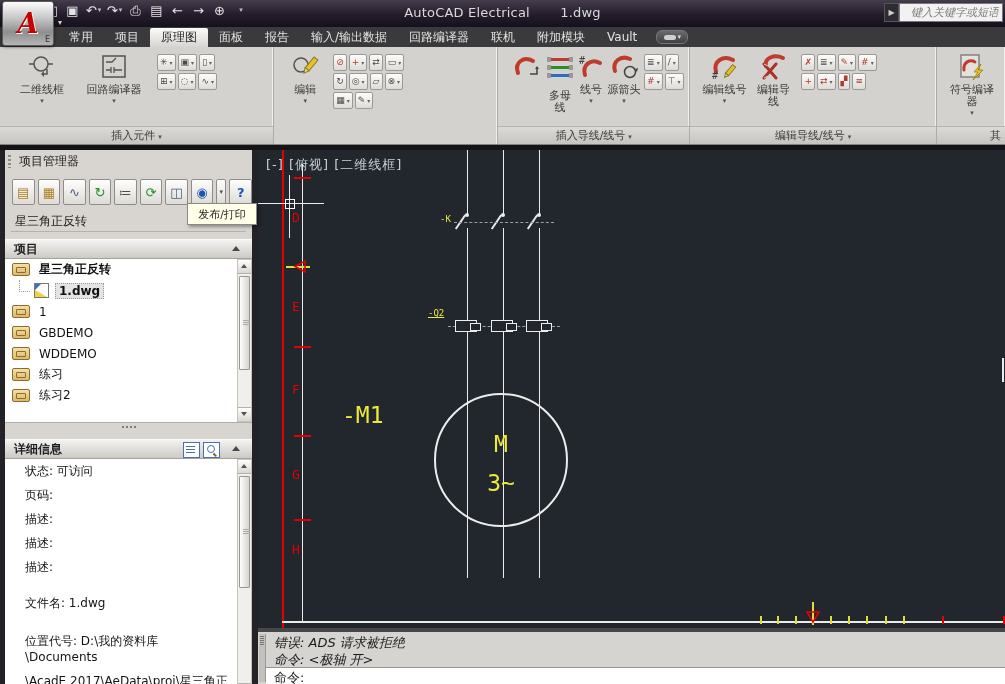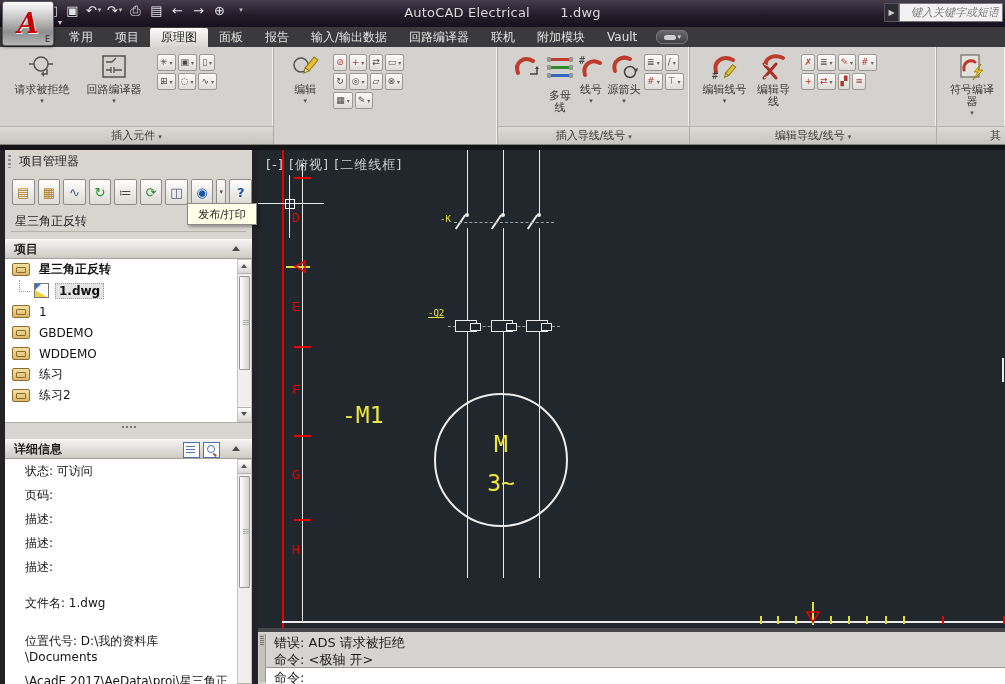--- a/index.html
+++ b/index.html
@@ -107,21 +107,21 @@
   .swdot{width:4px;height:4px;border-radius:50%;background:#ececec;position:absolute;}
   .swdiag{position:absolute;width:17px;height:2px;background:#ececec;transform:rotate(-56deg);}
   .ytick{position:absolute;width:2px;height:8px;background:#e0dc3a;top:466px;}
   .rtickv{position:absolute;width:2px;height:8px;background:#e60000;top:466px;}
   .rtickh{position:absolute;height:2px;width:17px;background:#e60000;left:36px;}
 
   
   #cmd{left:258px;top:628px;width:747px;height:56px;background:#d6d4d1;border-top:4px solid #47474b;box-sizing:border-box;}
   #cmd .grip{position:absolute;left:1px;top:2px;width:6px;height:48px;background:#c3c1bd;border-right:1px solid #9a9894;}
   #cmd .grip::after{content:"";position:absolute;left:1px;top:2px;width:4px;height:10px;background:repeating-linear-gradient(#77756f 0 1px,transparent 1px 2px);}
-  #cmd-hist{position:absolute;left:8px;right:0;top:0;height:37px;padding:2px 0 0 8px;font-size:13px;color:#1c1c1c;line-height:17px;}
+  #cmd-hist{position:absolute;left:8px;right:0;top:0;height:37px;padding:2px 0 0 8px;font-size:13px;color:#1c1c1c;line-height:17px;font-style:italic;}
   #cmd-input{position:absolute;left:8px;right:0;bottom:0;height:15px;background:#fff;border-top:1px solid #97958f;font-size:13px;color:#1c1c1c;padding:1px 0 0 8px;}
 </style>
 </head>
 <body>
 
 <div id="app">
 
   <div id="titlebar" class="abs">
     <div id="qat">
       <span class="qbtn">
@@ -204,21 +204,21 @@
       <div class="pcontent">
         <div class="bigbtn" style="width:62px">
           <span class="bicon">
             <svg width="30" height="30" viewBox="0 0 30 30">
                 <circle cx="14" cy="12" r="7" stroke="#55534f" stroke-width="1.5" fill="none"></circle>
                 <path d="M2 12h5M21 12h5" stroke="#55534f" stroke-width="1.5"></path>
                 <path d="M20 17v5h-4" stroke="#55534f" stroke-width="1.5" fill="none"></path>
                 <path d="M17 19l-3 3 3 3z" fill="#55534f"></path>
               </svg>
           </span>
-          <span class="blabel">请求被拒绝</span>
+          <span class="blabel">二维线框</span>
           <span class="dd">▾</span>
         </div>
         <div class="bigbtn" style="width:70px">
           <span class="bicon">
             <svg width="30" height="30" viewBox="0 0 30 30">
                 <rect x="4" y="4" width="22" height="21" stroke="#55534f" stroke-width="1.5" fill="none"></rect>
                 <path d="M7 10h6l4-4M7 18h5M15 18h8M12 15v6M15 15v6" stroke="#55534f" stroke-width="1.3" fill="none"></path>
               </svg>
           </span>
           <span class="blabel">回路编译器</span>

